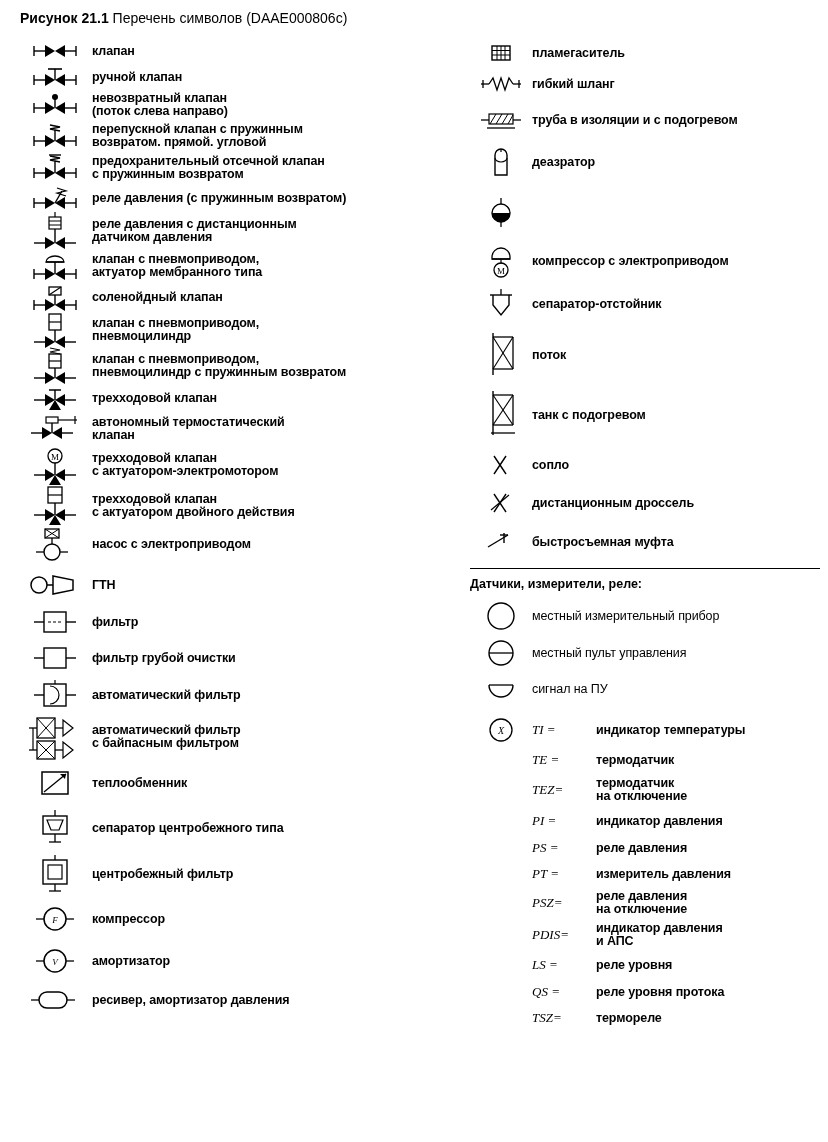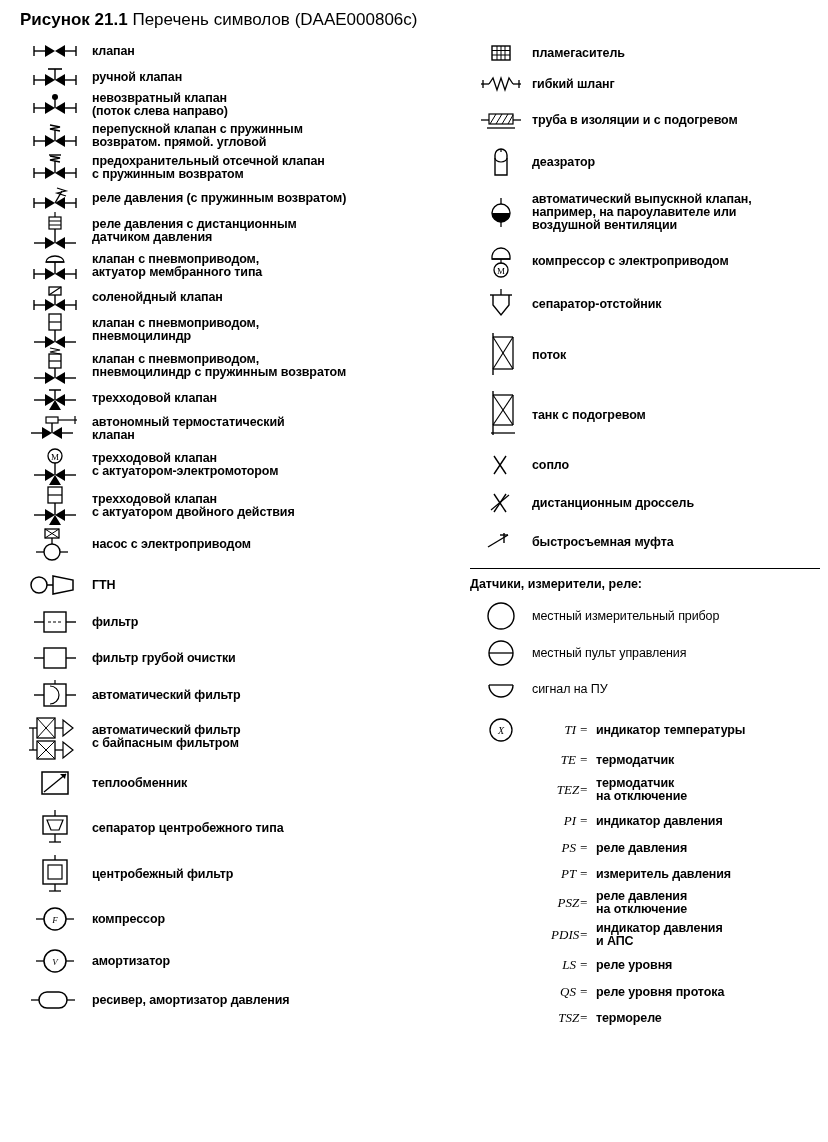--- a/index.html
+++ b/index.html
@@ -19,21 +19,21 @@
     position: relative;
     width: 828px;
     height: 1142px;
     box-sizing: border-box;
     padding: 0;
   }
   .title {
     position: absolute;
     left: 20px;
     top: 10px;
-    font-size: 17px;
+    font-size: 14px;
     white-space: nowrap;
   }
   .title .tnum { font-weight: bold; }
   .title .trest { font-weight: normal; }
 
   .col {
     position: absolute;
     top: 38px;
   }
   .col-left { left: 18px; width: 450px; }
@@ -62,21 +62,20 @@
     letter-spacing: -0.1px;
     white-space: pre-line;
   }
   .lbl.reg { font-weight: normal; }
   .code {
     font-family: "Liberation Serif", serif;
     font-style: italic;
     font-size: 13px;
     width: 56px;
     min-width: 56px;
-    text-align: right;
     padding-right: 8px;
     white-space: nowrap;
   }
   .sect {
     font-size: 12.5px;
     font-weight: bold;
     margin-top: 8px;
     margin-bottom: 6px;
   }
   .hr {
@@ -565,23 +564,20 @@
 
     <div class="row" style="height:56px">
       <div class="sym symr">
         <svg width="34" height="32" viewBox="0 0 34 32">
           <circle cx="17" cy="17" r="9" fill="none" stroke="#000" stroke-width="1.4"></circle>
           <path d="M8,17 A9,9 0 0 0 26,17 Z" fill="#000"></path>
           <line x1="17" y1="8" x2="17" y2="2" stroke="#000" stroke-width="1.3"></line>
           <line x1="17" y1="26" x2="17" y2="31" stroke="#000" stroke-width="1.3"></line>
         </svg>
       </div>
-      <div class="lbl">автоматический выпускной клапан,
-например, на пароулавителе или
-воздушной вентиляции</div>
     </div>
 
     <div class="row" style="height:42px">
       <div class="sym symr">
         <svg width="34" height="36" viewBox="0 0 34 36">
           <path d="M8,14 A9,9 0 0 1 26,14 L26,16 L8,16 Z" fill="none" stroke="#000" stroke-width="1.3"></path>
           <line x1="8" y1="16" x2="26" y2="16" stroke="#000" stroke-width="1.3"></line>
           <line x1="17" y1="16" x2="17" y2="21" stroke="#000" stroke-width="1.2"></line>
           <circle cx="17" cy="27" r="7" fill="none" stroke="#000" stroke-width="1.3"></circle>
           <text x="17" y="31" font-size="9" text-anchor="middle" font-family="Liberation Serif, serif">M</text>

